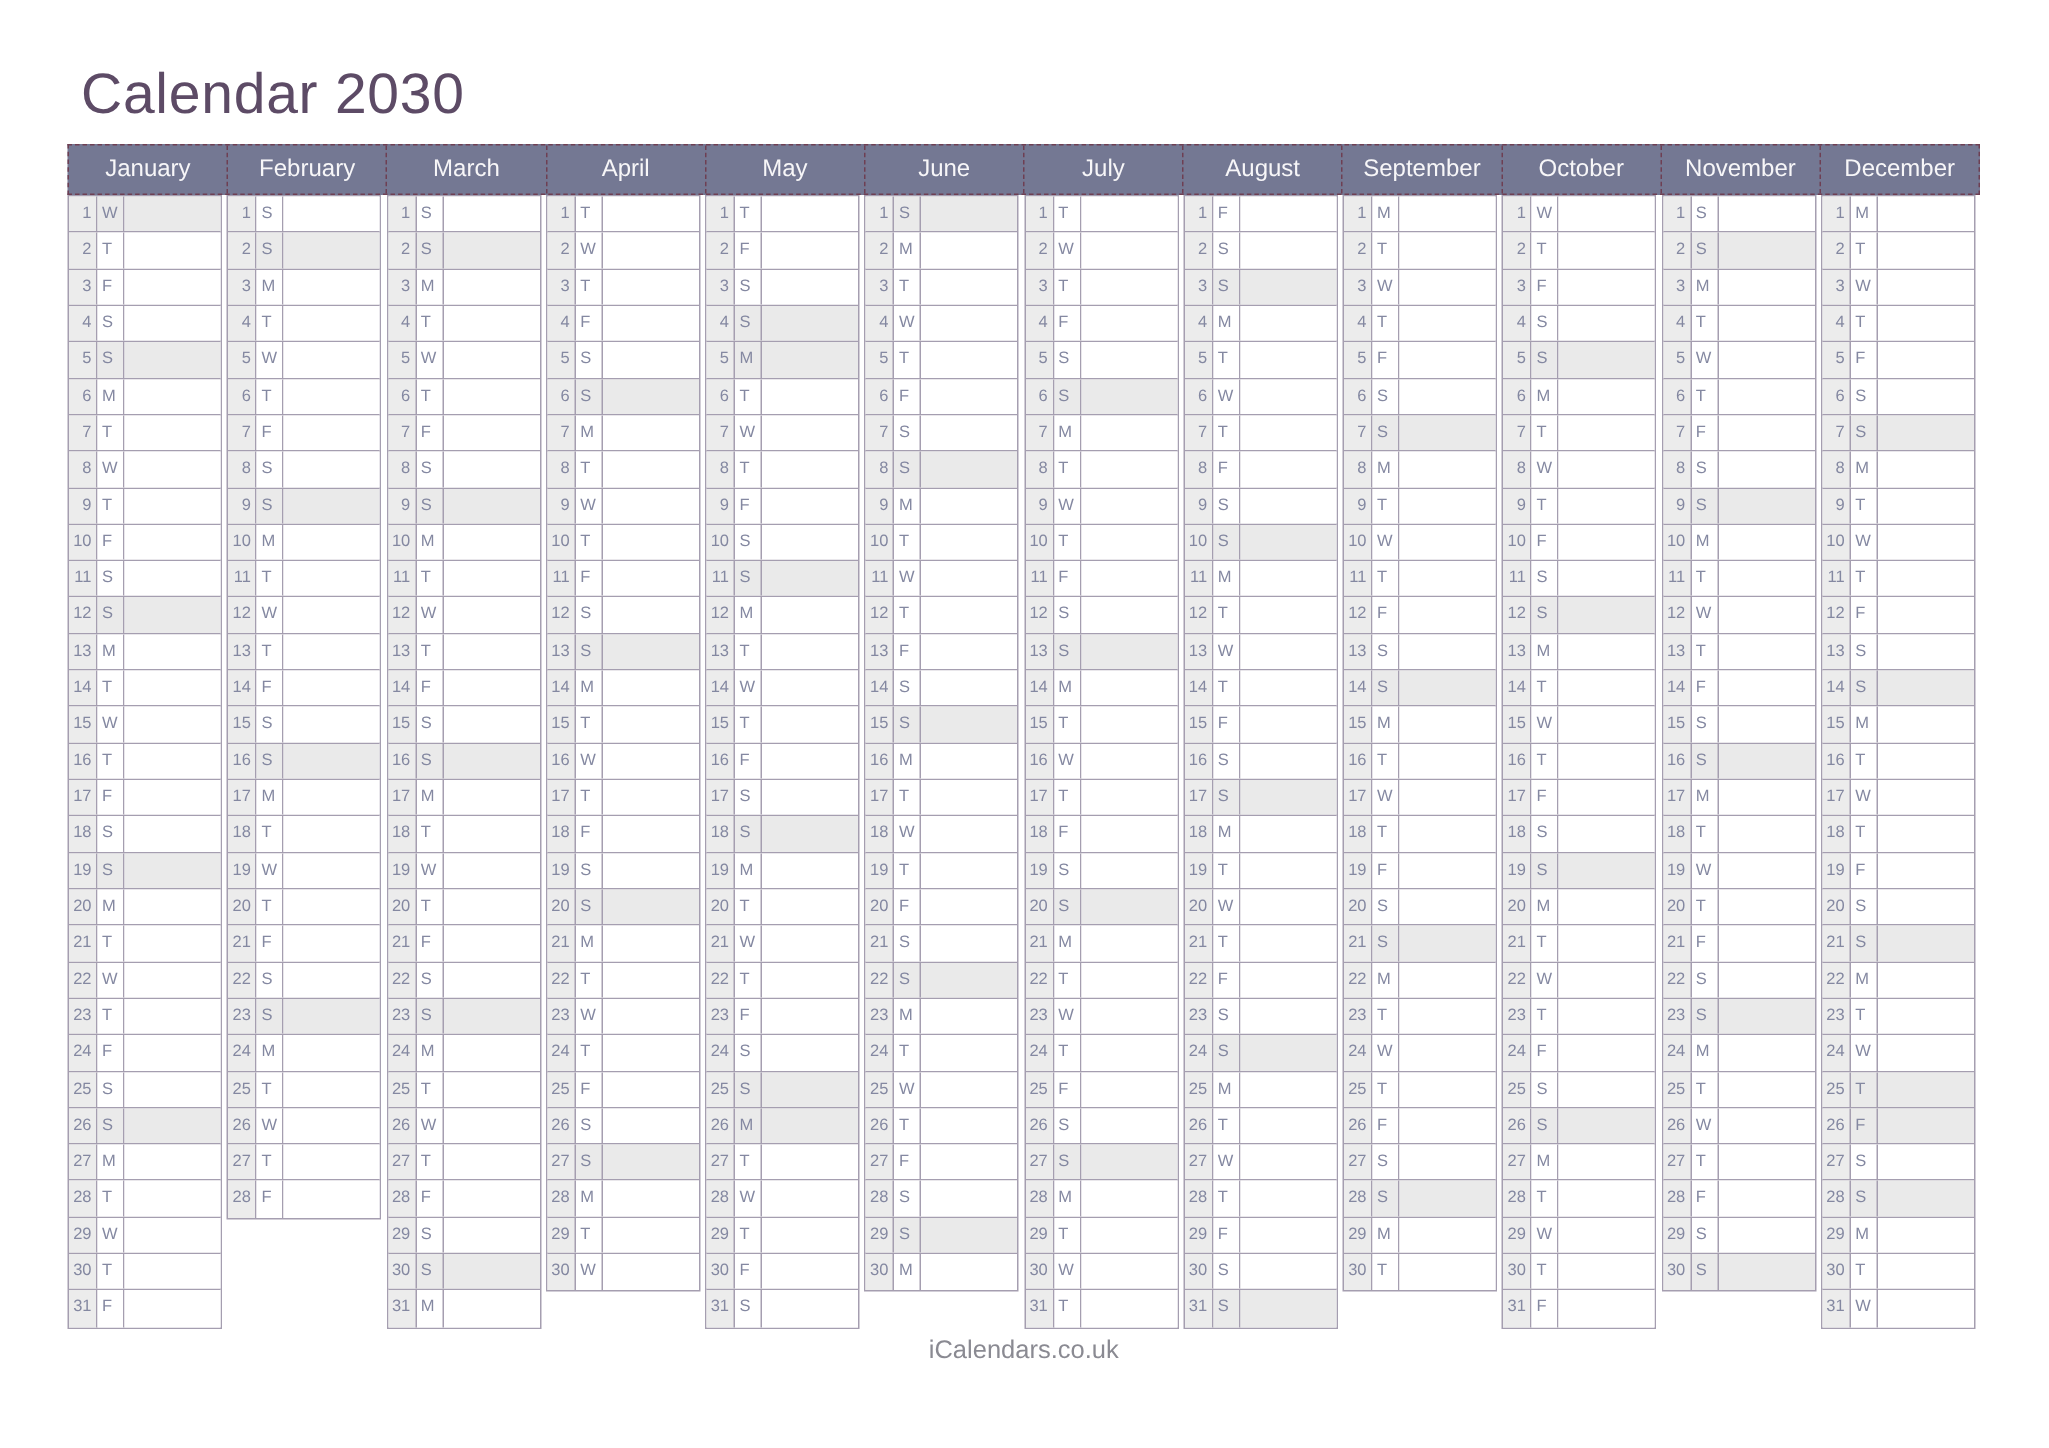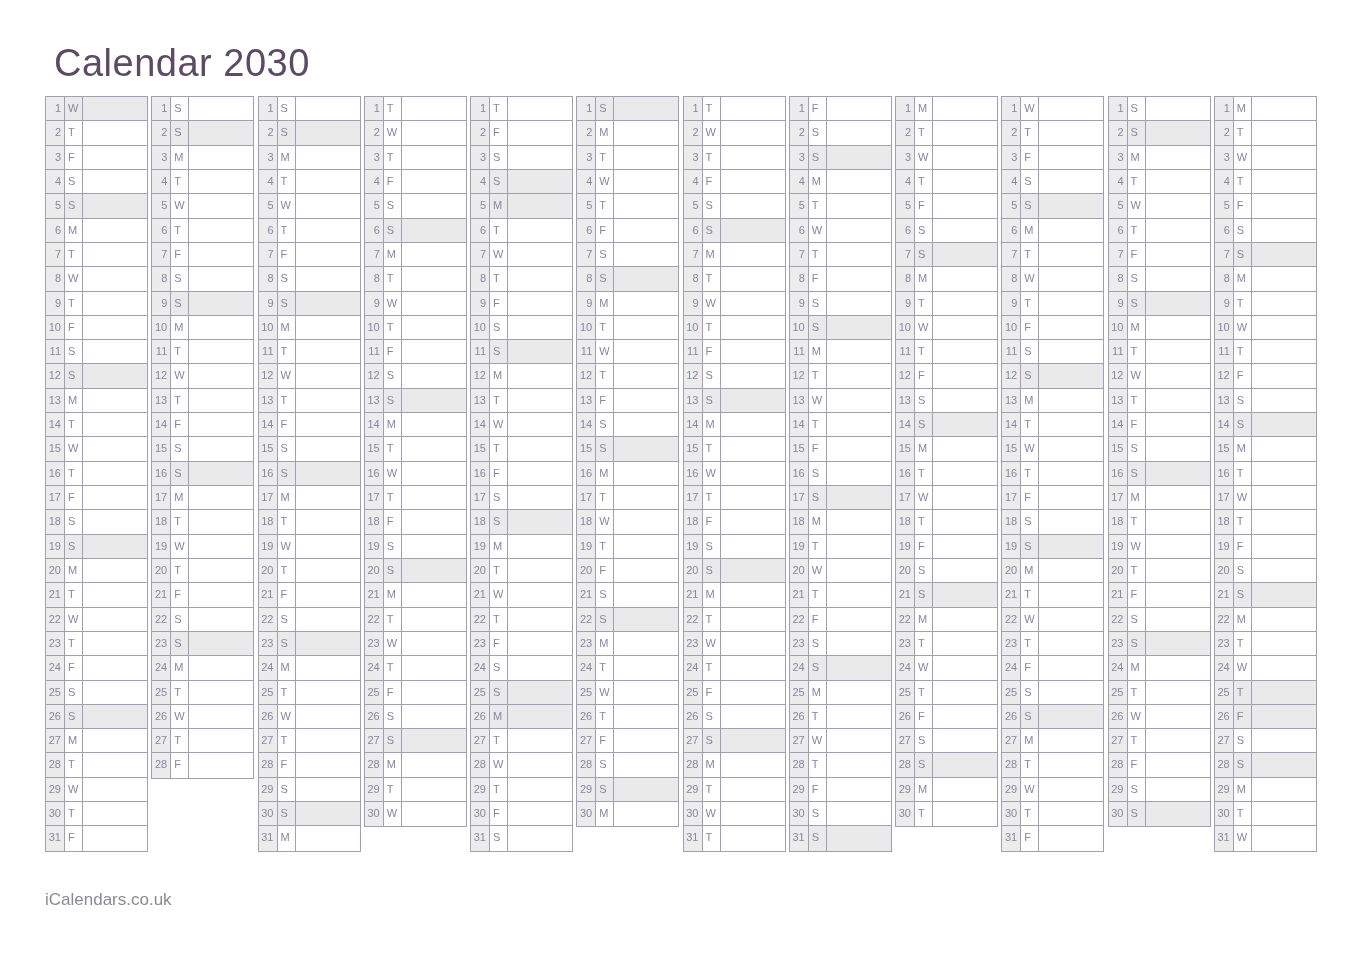--- a/index.html
+++ b/index.html
@@ -43,30 +43,44 @@
   .dow{
     width:18px;box-sizing:border-box;flex:0 0 18px;
     border-right:1px solid #a59eb0;padding-left:3px;
     background:#ffffff;
   }
   .note{flex:1;background:#ffffff}
   .day-row.shaded .dow,
   .day-row.shaded .note{background:#eaeaea}
   .footer{
     position:absolute;left:45px;top:890px;width:1275px;
-    text-align:left;font-size:17px;color:#8a8a92;
+    text-align:center;font-size:17px;color:#8a8a92;
   }
 </style>
 </head>
 <body>
 
 <div class="page">
   <h1 class="title">Calendar 2030</h1>
 
   <div class="calendar">
+    <div class="cal-header" id="cal-header">
+        <div class="mh">January</div>
+        <div class="mh">February</div>
+        <div class="mh">March</div>
+        <div class="mh">April</div>
+        <div class="mh">May</div>
+        <div class="mh">June</div>
+        <div class="mh">July</div>
+        <div class="mh">August</div>
+        <div class="mh">September</div>
+        <div class="mh">October</div>
+        <div class="mh">November</div>
+        <div class="mh">December</div>
+      </div>
     <div class="cal-body" id="cal-body">
         <div class="month-slot">
           <div class="month-grid">
             <div class="day-row shaded">
               <div class="num">1</div>
               <div class="dow">W</div>
               <div class="note"></div>
             </div>
             <div class="day-row">
               <div class="num">2</div>

